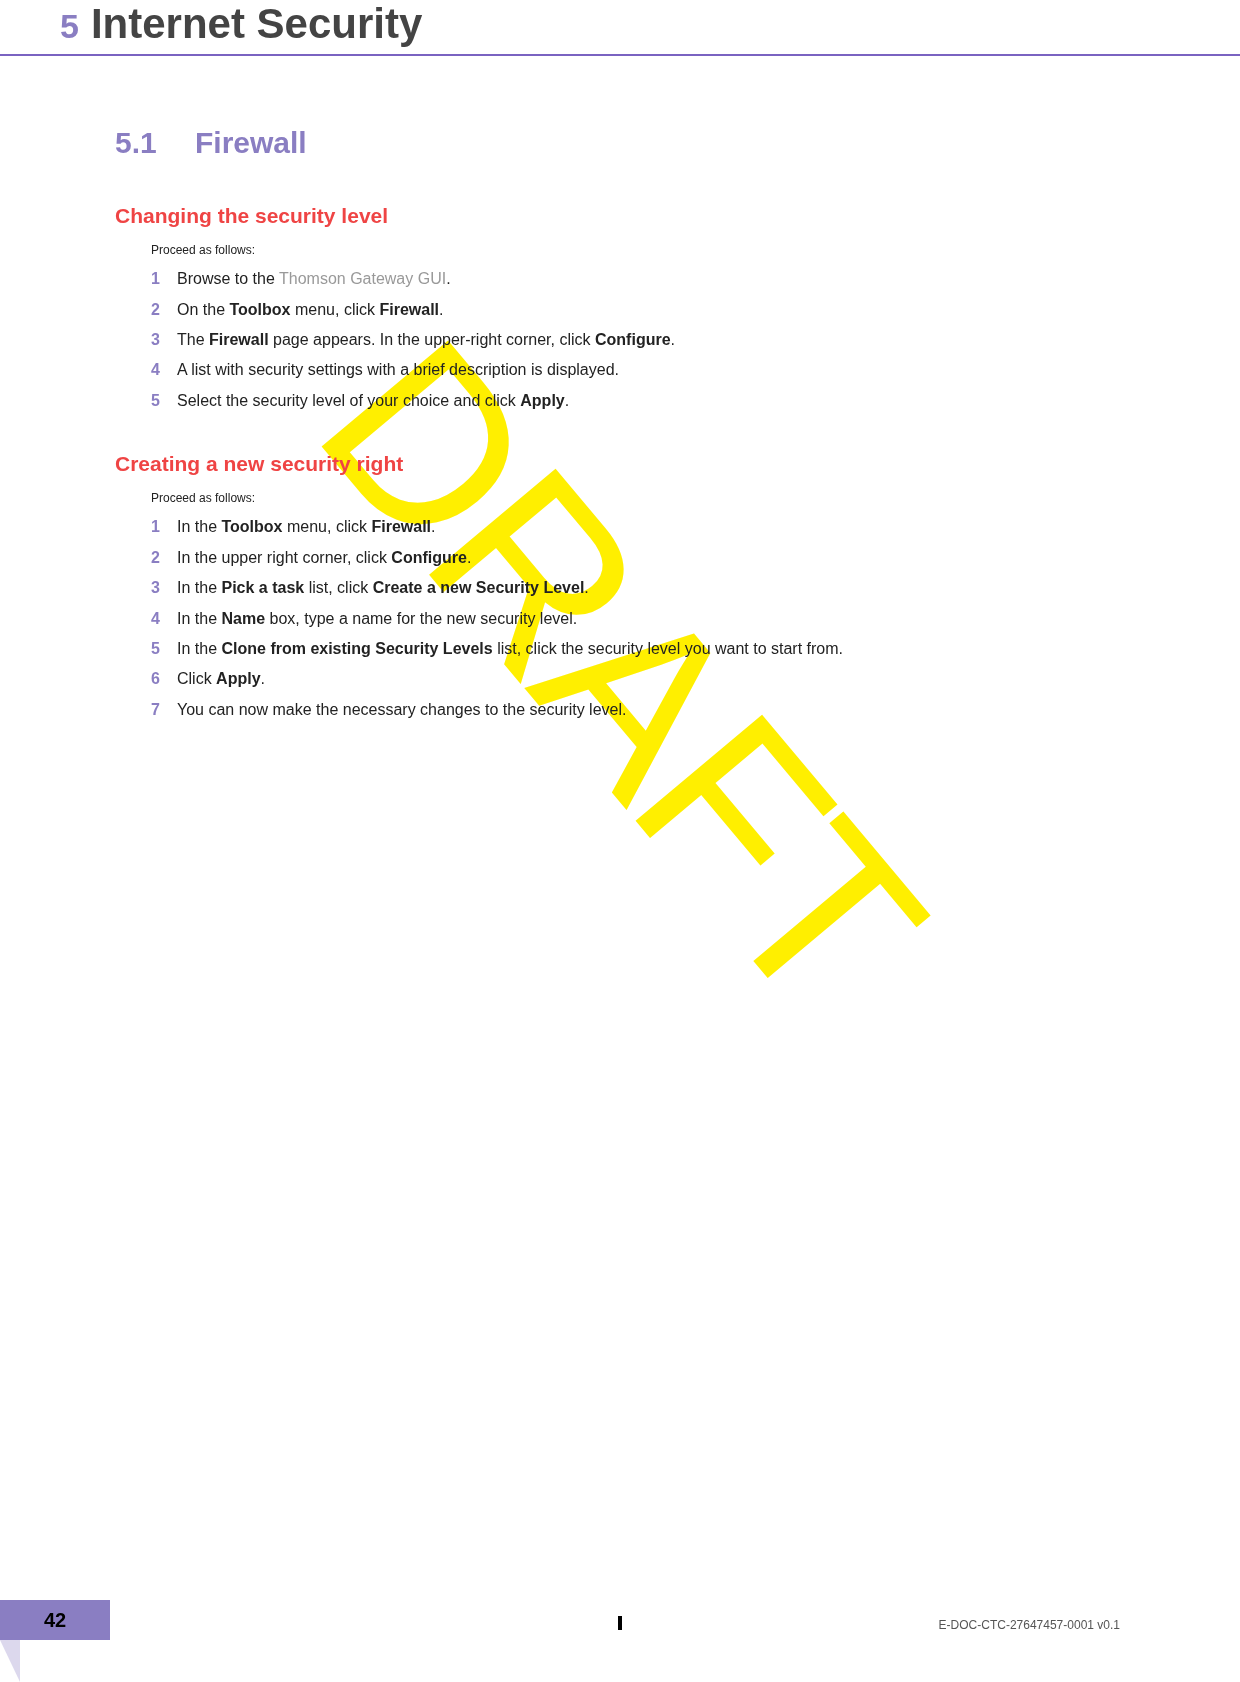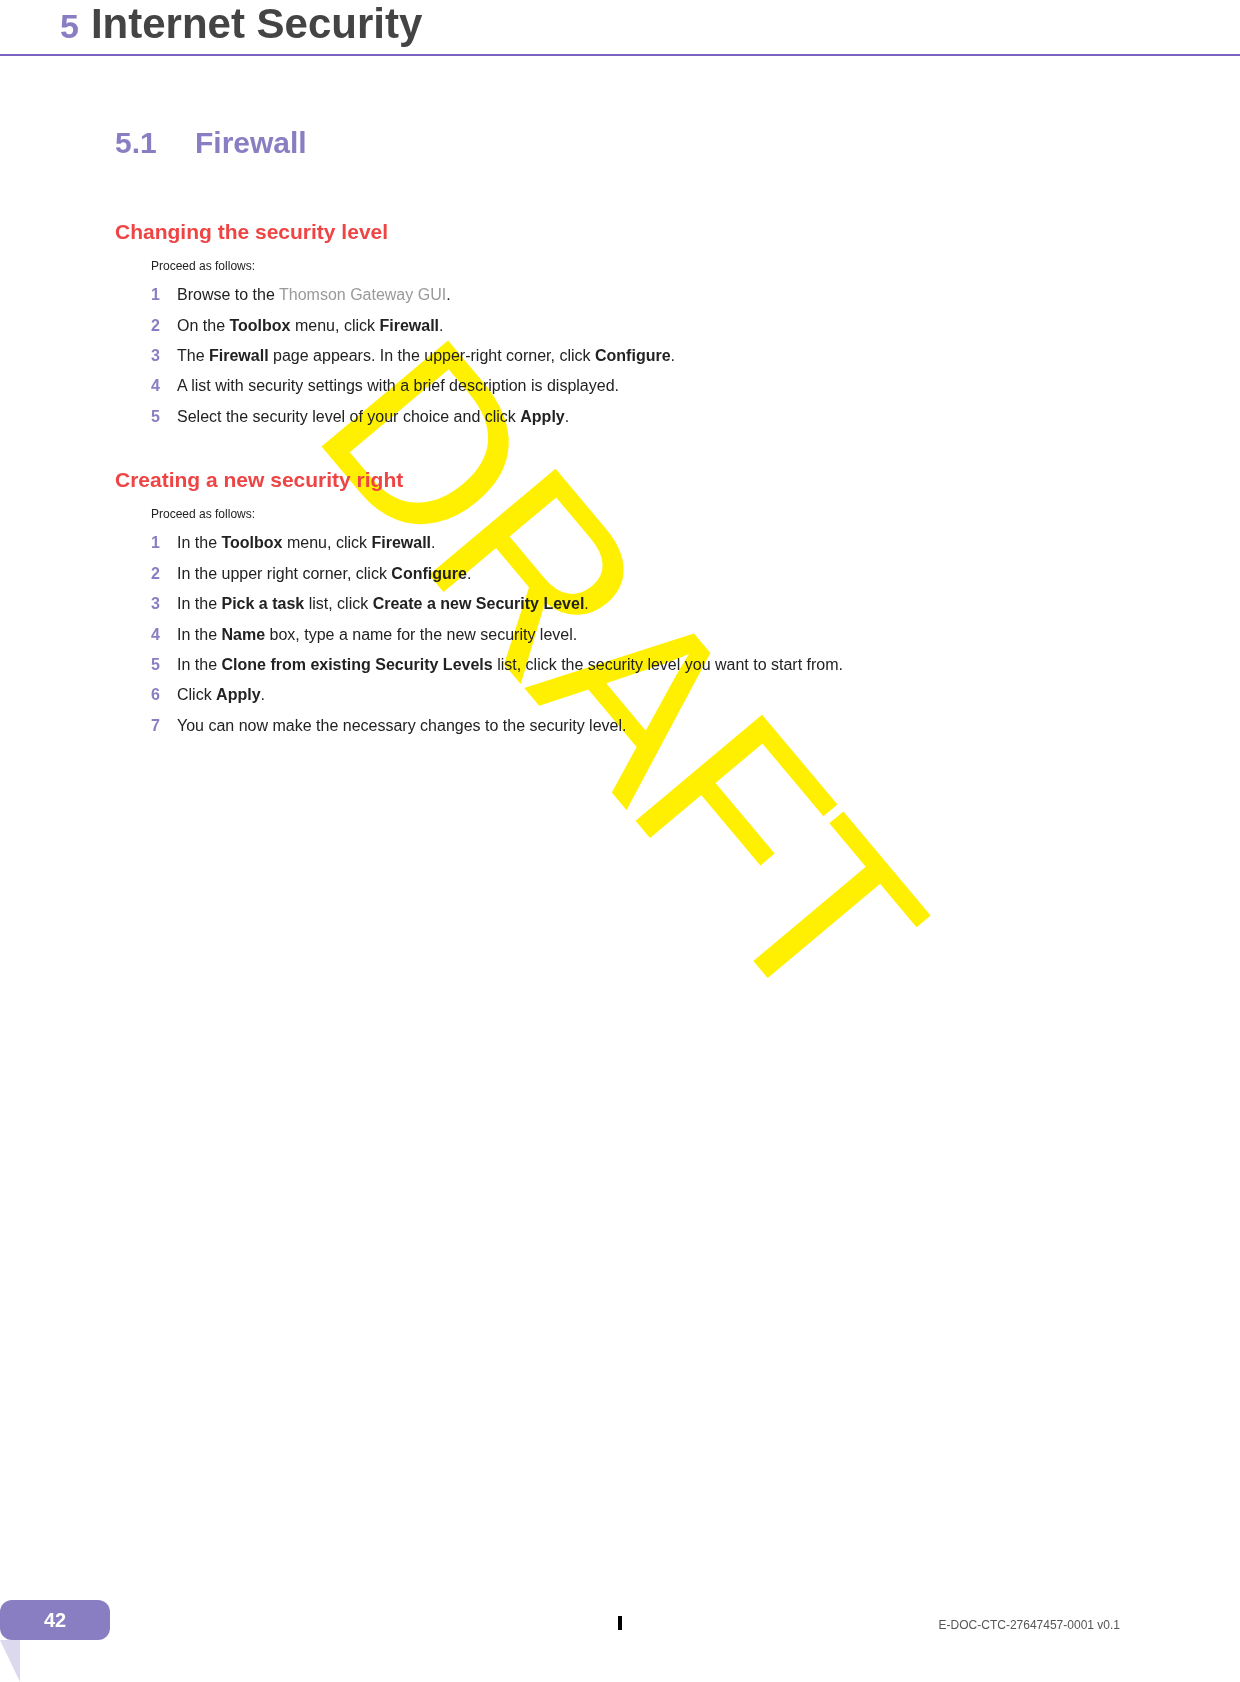--- a/index.html
+++ b/index.html
@@ -39,21 +39,21 @@
     font-weight: bold;
     font-family: "Arial Narrow", Arial, sans-serif;
   }
   .content {
     padding: 70px 140px 0 115px;
     position: relative;
   }
   .section-row {
     display: flex;
     align-items: baseline;
-    margin-bottom: 60px;
+    margin-bottom: 44px;
   }
   .section-num {
     color: #8a7ec2;
     font-size: 30px;
     font-weight: bold;
     width: 80px;
     font-family: "Arial Narrow", Arial, sans-serif;
   }
   .section-title {
     color: #8a7ec2;
@@ -126,27 +126,26 @@
     width: 1240px;
     height: 40px;
   }
   .page-num-box {
     position: absolute;
     left: 0;
     bottom: 42px;
     width: 110px;
     height: 40px;
     background: #8a7ec2;
-    color: #ffffff;
+    color: #000000;
     font-weight: bold;
     font-size: 20px;
     display: flex;
     align-items: center;
     justify-content: center;
-    border-radius: 12px;
   }
   .page-num-box::before {
     content: "";
     position: absolute;
     left: 0; bottom: -42px;
     border-left: 20px solid transparent;
     border-top: 42px solid rgba(138,126,194,0.3);
     width: 0; height: 0;
   }
   .doc-id {

